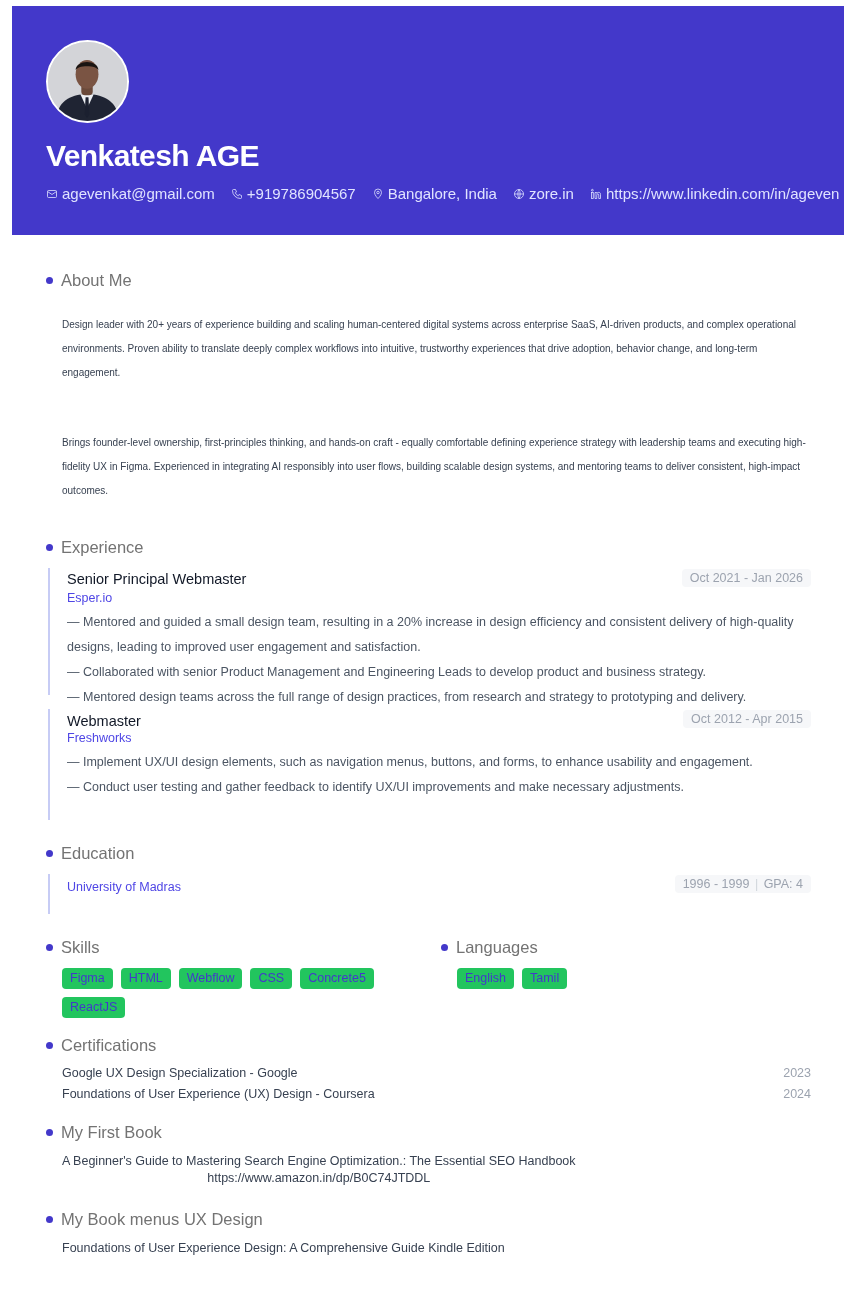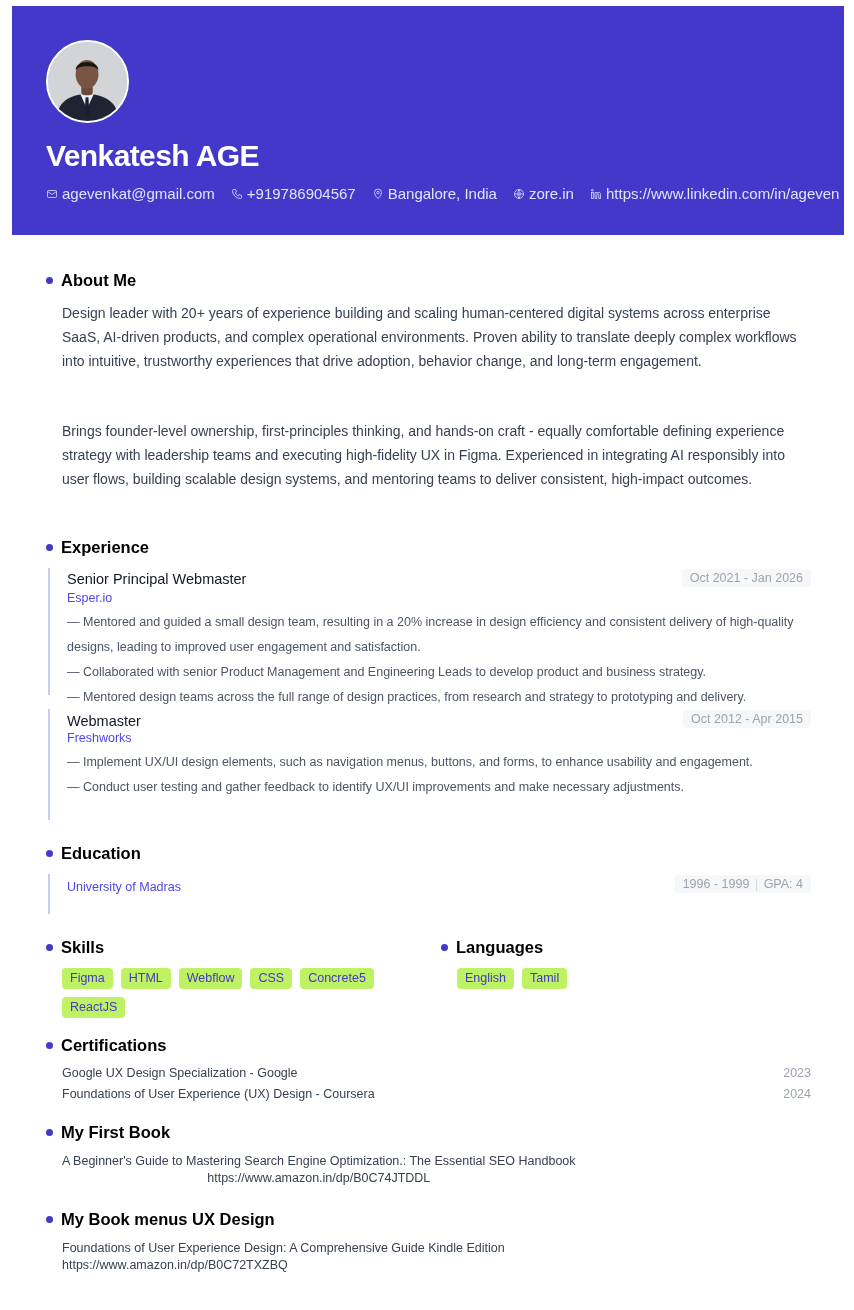--- a/index.html
+++ b/index.html
@@ -24,41 +24,41 @@
       position: absolute; left: 34px; top: 179px; display: flex; gap: 16px;
       font-size: 15px; color: #e0e3ff; align-items: center;
     }
     .contact { display: flex; align-items: center; gap: 4px; white-space: nowrap; }
     .contact svg { width: 12px; height: 12px; stroke: #e0e3ff; fill: none; stroke-width: 1.6; }
 
     .section-head {
       position: absolute; left: 46px; display: flex; align-items: center; gap: 8px;
     }
     .dot { width: 7px; height: 7px; border-radius: 50%; background: #4338ca; }
-    .section-title { font-size: 16.5px; font-weight: 700; color: #000000; }
+    .section-title { font-size: 16.5px; font-weight: 400; color: #737373; }
 
     .about {
-      position: absolute; left: 62px; width: 750px; font-size: 14px; line-height: 24px; color: #374151;
+      position: absolute; left: 62px; width: 750px; font-size: 10px; line-height: 24px; color: #374151; margin-top: 12px;
     }
 
     .entry {
       position: absolute; left: 48px; width: 763px; border-left: 2px solid #c7ccf5; padding-left: 17px;
     }
     .entry-title { font-size: 14.5px; font-weight: 400; color: #111827; }
     .entry-org { font-size: 12.5px; color: #4f46e5; margin-top: 4px; }
     .entry-bullets { font-size: 12.5px; line-height: 25px; color: #4b5563; margin-top: 5px; padding-right: 4px; }
     .date-badge {
       position: absolute; right: 0; top: -2px; background: #f6f7f9; border-radius: 4px;
       padding: 2px 8px; font-size: 12.5px; color: #9ca3af;
     }
     .date-badge .sep { color: #d1d5db; margin: 0 2px; }
 
     .tags { position: absolute; display: flex; flex-wrap: wrap; gap: 8px 8px; }
     .tag {
-      background: #bef264; color: #4338ca; font-size: 12.5px; padding: 3px 8px; border-radius: 4px;
+      background: #22c55e; color: #4338ca; font-size: 12.5px; padding: 3px 8px; border-radius: 4px;
       line-height: 15px;
     }
 
     .cert-row {
       position: absolute; left: 62px; width: 749px; display: flex; justify-content: space-between;
       font-size: 12.5px; color: #374151; align-items: flex-end;
     }
     .cert-year { color: #9ca3af; }
 
     .book { position: absolute; left: 62px; font-size: 12.5px; line-height: 16.5px; color: #374151; }
@@ -207,14 +207,13 @@
   <div>A Beginner's Guide to Mastering Search Engine Optimization.: The Essential SEO Handbook</div>
   <div>https://www.amazon.in/dp/B0C74JTDDL</div>
 </div>
 
 <div class="section-head" style="top:1210px;">
   <span class="dot"></span>
   <span class="section-title">My Book menus UX Design</span>
 </div>
 <div class="book" style="top:1240px;">
   <div>Foundations of User Experience Design: A Comprehensive Guide Kindle Edition</div>
-  <div>https://www.amazon.in/dp/B0C72TXZBQ</div>
 </div>
 
 </body></html>

